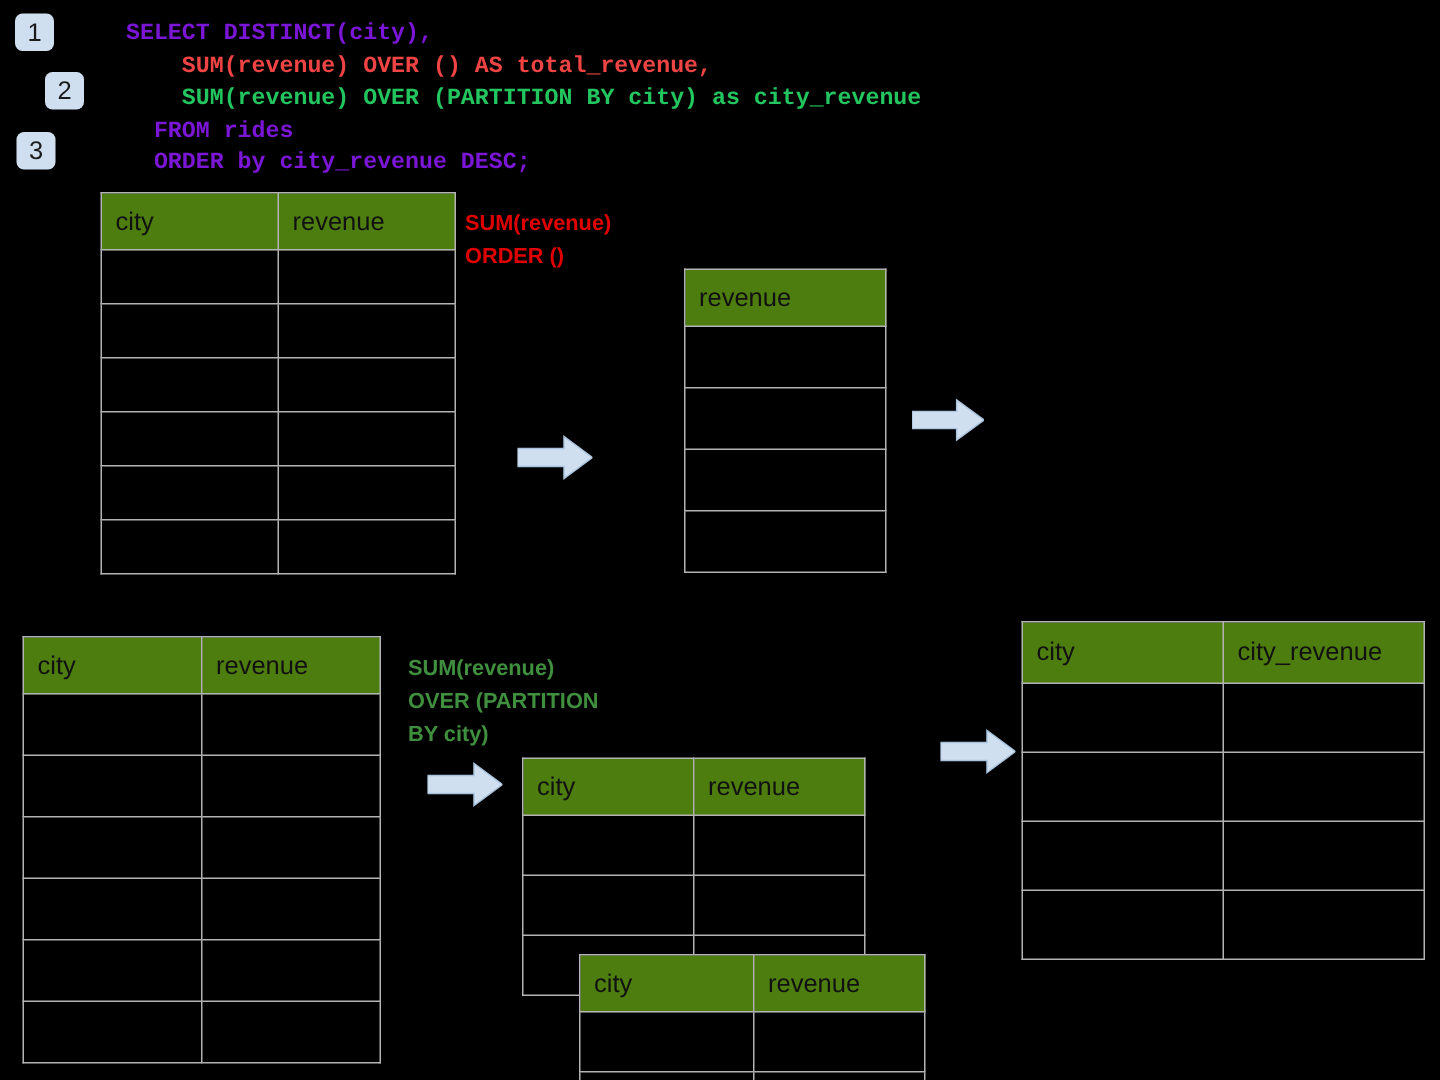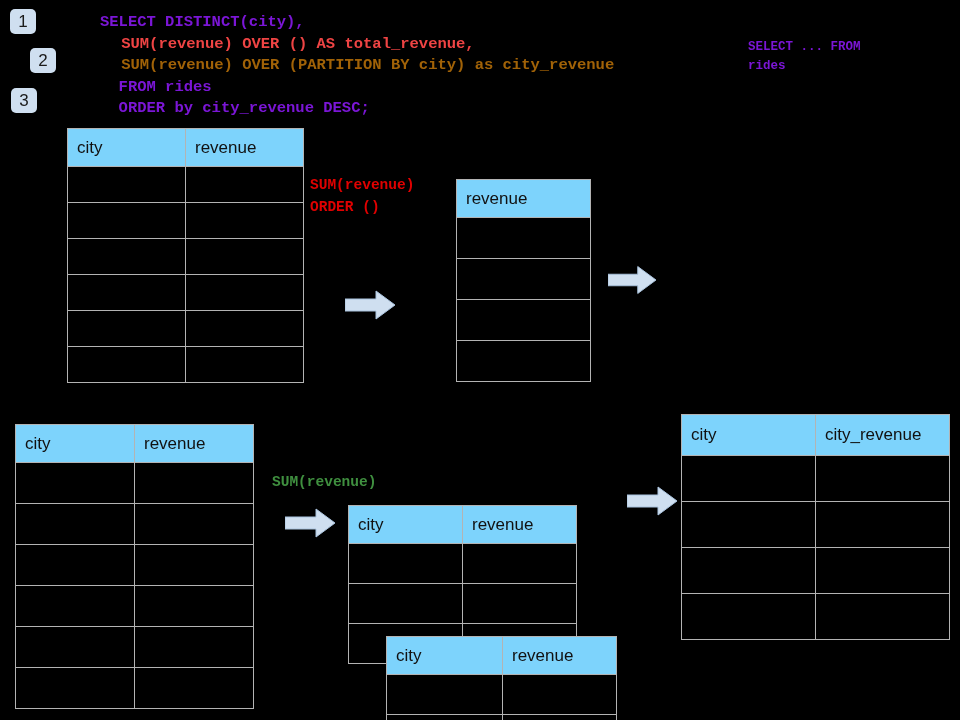--- a/index.html
+++ b/index.html
@@ -41,61 +41,60 @@
   .sql {
     position: absolute;
     font-family: "Liberation Mono", "DejaVu Sans Mono", monospace;
     font-size: 15.5px;
     font-weight: bold;
     letter-spacing: 0px;
     white-space: pre;
     line-height: 21.5px;
   }
   .sql-line { white-space: pre; }
-  .c-purple { color: #7b16d6; margin-left: 16px; }
+  .c-purple { color: #7b16d6; }
   .c-red    { color: #ef4444; }
-  .c-green  { color: #a16207; }
+  .c-green  { color: #22c55e; }
 
   .sidenote {
     position: absolute;
     font-family: "Liberation Mono", "DejaVu Sans Mono", monospace;
     font-size: 12.5px;
     font-weight: bold;
     line-height: 19px;
     white-space: pre;
     color: #8a15d0;
   }
 
   
   .anno {
     position: absolute;
-    font-family: Liberation Mono, monospace;
+    font-family: Liberation Sans, sans-serif;
     font-size: 14.5px;
     font-weight: bold;
     line-height: 22px;
     white-space: pre;
-    margin-top: 36px;
   }
   .anno.red   { color: #e00000; }
   .anno.green { color: #3f8f3f; }
 
   
   .tbl {
     position: absolute;
     border-collapse: collapse;
     background: #000000;
     table-layout: fixed;
   }
   .tbl td {
     border: 1px solid #b3b3b3;
     background: #000000;
     padding: 0;
   }
   .tbl td.hd {
-    background: #7dd3fc;
+    background: #4d7c0f;
     color: #111111;
     font-family: "Liberation Sans", sans-serif;
     font-size: 17px;
     padding: 0 0 0 9px;
     vertical-align: middle;
     white-space: nowrap;
   }
 
   
   .arrow {
@@ -108,25 +107,24 @@
 <div id="stage">
 
   <div id="badges">
       <div class="badge" style="left: 10px; top: 9px; background: rgb(207, 223, 240);">1</div>
       <div class="badge" style="left: 30px; top: 48px; background: rgb(207, 223, 240);">2</div>
       <div class="badge" style="left: 11px; top: 88px; background: rgb(207, 223, 240);">3</div>
     </div>
 
   <div class="sql" id="sql-block" style="left: 84px; top: 12px;"><div class="sql-line c-purple">SELECT DISTINCT(city),</div><div class="sql-line c-red">    SUM(revenue) OVER () AS total_revenue,</div><div class="sql-line c-green">    SUM(revenue) OVER (PARTITION BY city) as city_revenue</div><div class="sql-line c-purple">  FROM rides</div><div class="sql-line c-purple">  ORDER by city_revenue DESC;</div></div>
 
-  <div class="sidenote" id="sidenote-block" style="left: 748px; top: 38px; color: rgb(123, 22, 214);"><div>SELECT ... FROM</div><div>rides</div></div>
 
   <div id="annotations">
       <div class="anno red" style="left: 310px; top: 138px;"><div>SUM(revenue)</div><div>ORDER ()</div></div>
-      <div class="anno green" style="left: 272px; top: 435px;"><div>SUM(revenue)</div></div>
+      <div class="anno green" style="left: 272px; top: 435px;"><div>SUM(revenue)</div><div>OVER (PARTITION</div><div>BY city)</div></div>
     </div>
 
   <div id="tables">
       <table class="tbl" style="left: 67px; top: 128px;">
         <colgroup>
           <col style="width: 118px;">
           <col style="width: 118px;">
         </colgroup>
         <tbody>
           <tr style="height: 38px;">

